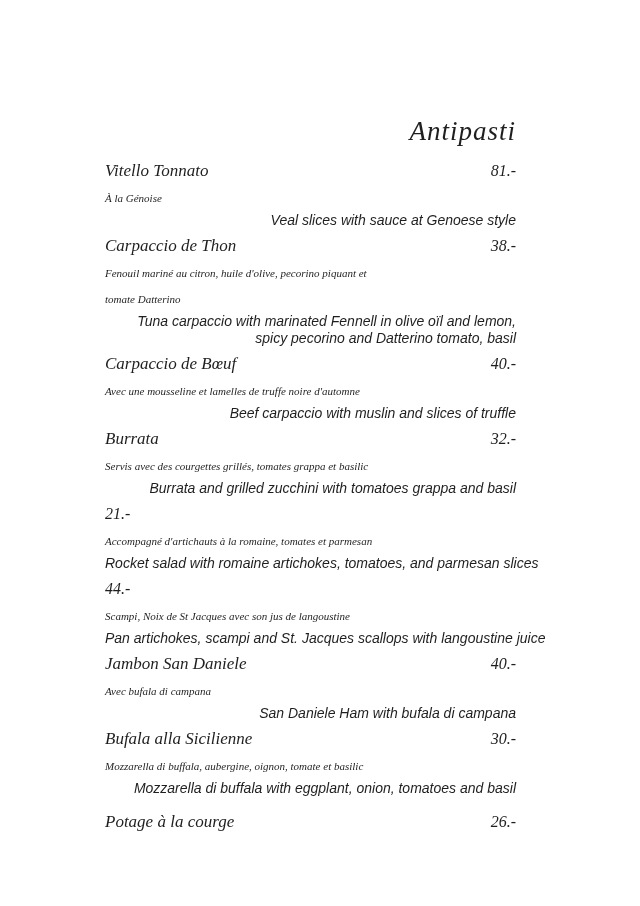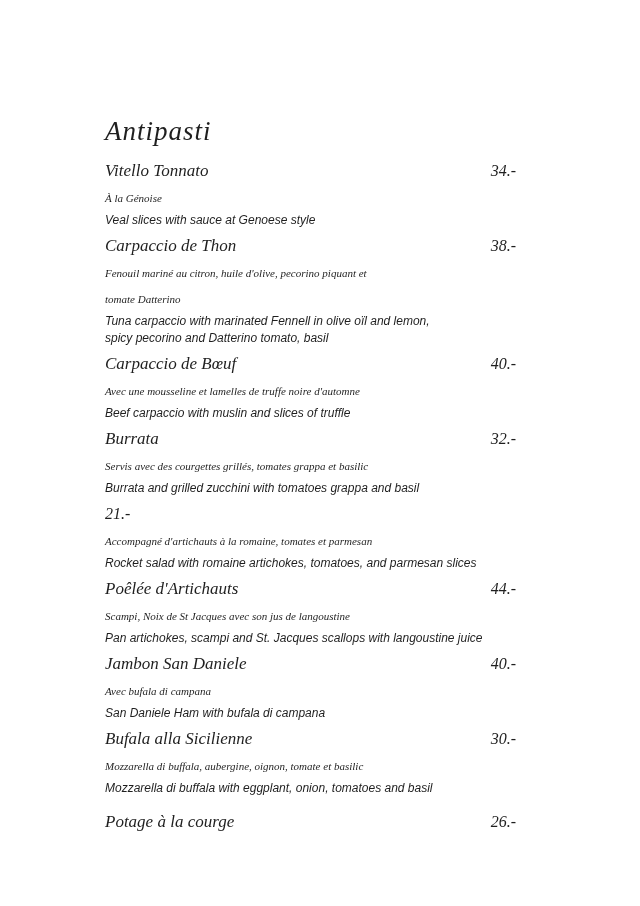--- a/index.html
+++ b/index.html
@@ -17,21 +17,21 @@
     color: #1f1f1f;
     overflow: hidden;
   }
   .title {
     margin: 0 0 10px 0;
     font-family: "Liberation Serif", "DejaVu Serif", serif;
     font-style: italic;
     font-weight: normal;
     font-size: 27px;
     line-height: 34px;
-    text-align: left;
+    text-align: right;
     letter-spacing: 1px;
   }
   .item {
     margin: 0;
   }
   .item-row {
     display: flex;
     justify-content: space-between;
     align-items: flex-end;
   }
@@ -53,41 +53,42 @@
     font-family: "Liberation Serif", "DejaVu Serif", serif;
     font-style: italic;
     font-size: 11px;
     line-height: 26px;
     margin-top: 1px;
     white-space: pre;
   }
   .desc-en {
     font-family: "Liberation Sans", "DejaVu Sans", sans-serif;
     font-style: italic;
-    font-size: 12px;
+    font-size: 14px;
     line-height: 17px;
     margin-top: 1px;
     margin-bottom: 4px;
     white-space: pre;
+    text-align: right;
   }
   .item-last {
     margin-top: 12px;
   }
 </style>
 </head>
 <body>
 
 <div class="page">
 
   <h1 class="title">Antipasti</h1>
 
   <div class="item">
     <div class="item-row">
       <span class="item-name">Vitello Tonnato</span>
-      <span class="item-price">34.-</span>
+      <span class="item-price">81.-</span>
     </div>
     <div class="desc-fr">À la Génoise</div>
     <div class="desc-en">Veal slices with sauce at Genoese style</div>
   </div>
 
   <div class="item">
     <div class="item-row">
       <span class="item-name">Carpaccio de Thon</span>
       <span class="item-price">38.-</span>
     </div>
@@ -118,21 +119,20 @@
   <div class="item">
     <div class="item-row">
       <span class="item-price">21.-</span>
     </div>
     <div class="desc-fr">Accompagné d'artichauts à la romaine, tomates et parmesan</div>
     <div class="desc-en">Rocket salad with romaine artichokes, tomatoes, and parmesan slices</div>
   </div>
 
   <div class="item">
     <div class="item-row">
-      <span class="item-name">Poêlée d'Artichauts</span>
       <span class="item-price">44.-</span>
     </div>
     <div class="desc-fr">Scampi, Noix de St Jacques avec son jus de langoustine</div>
     <div class="desc-en">Pan artichokes, scampi and St. Jacques scallops with langoustine juice</div>
   </div>
 
   <div class="item">
     <div class="item-row">
       <span class="item-name">Jambon San Daniele</span>
       <span class="item-price">40.-</span>

